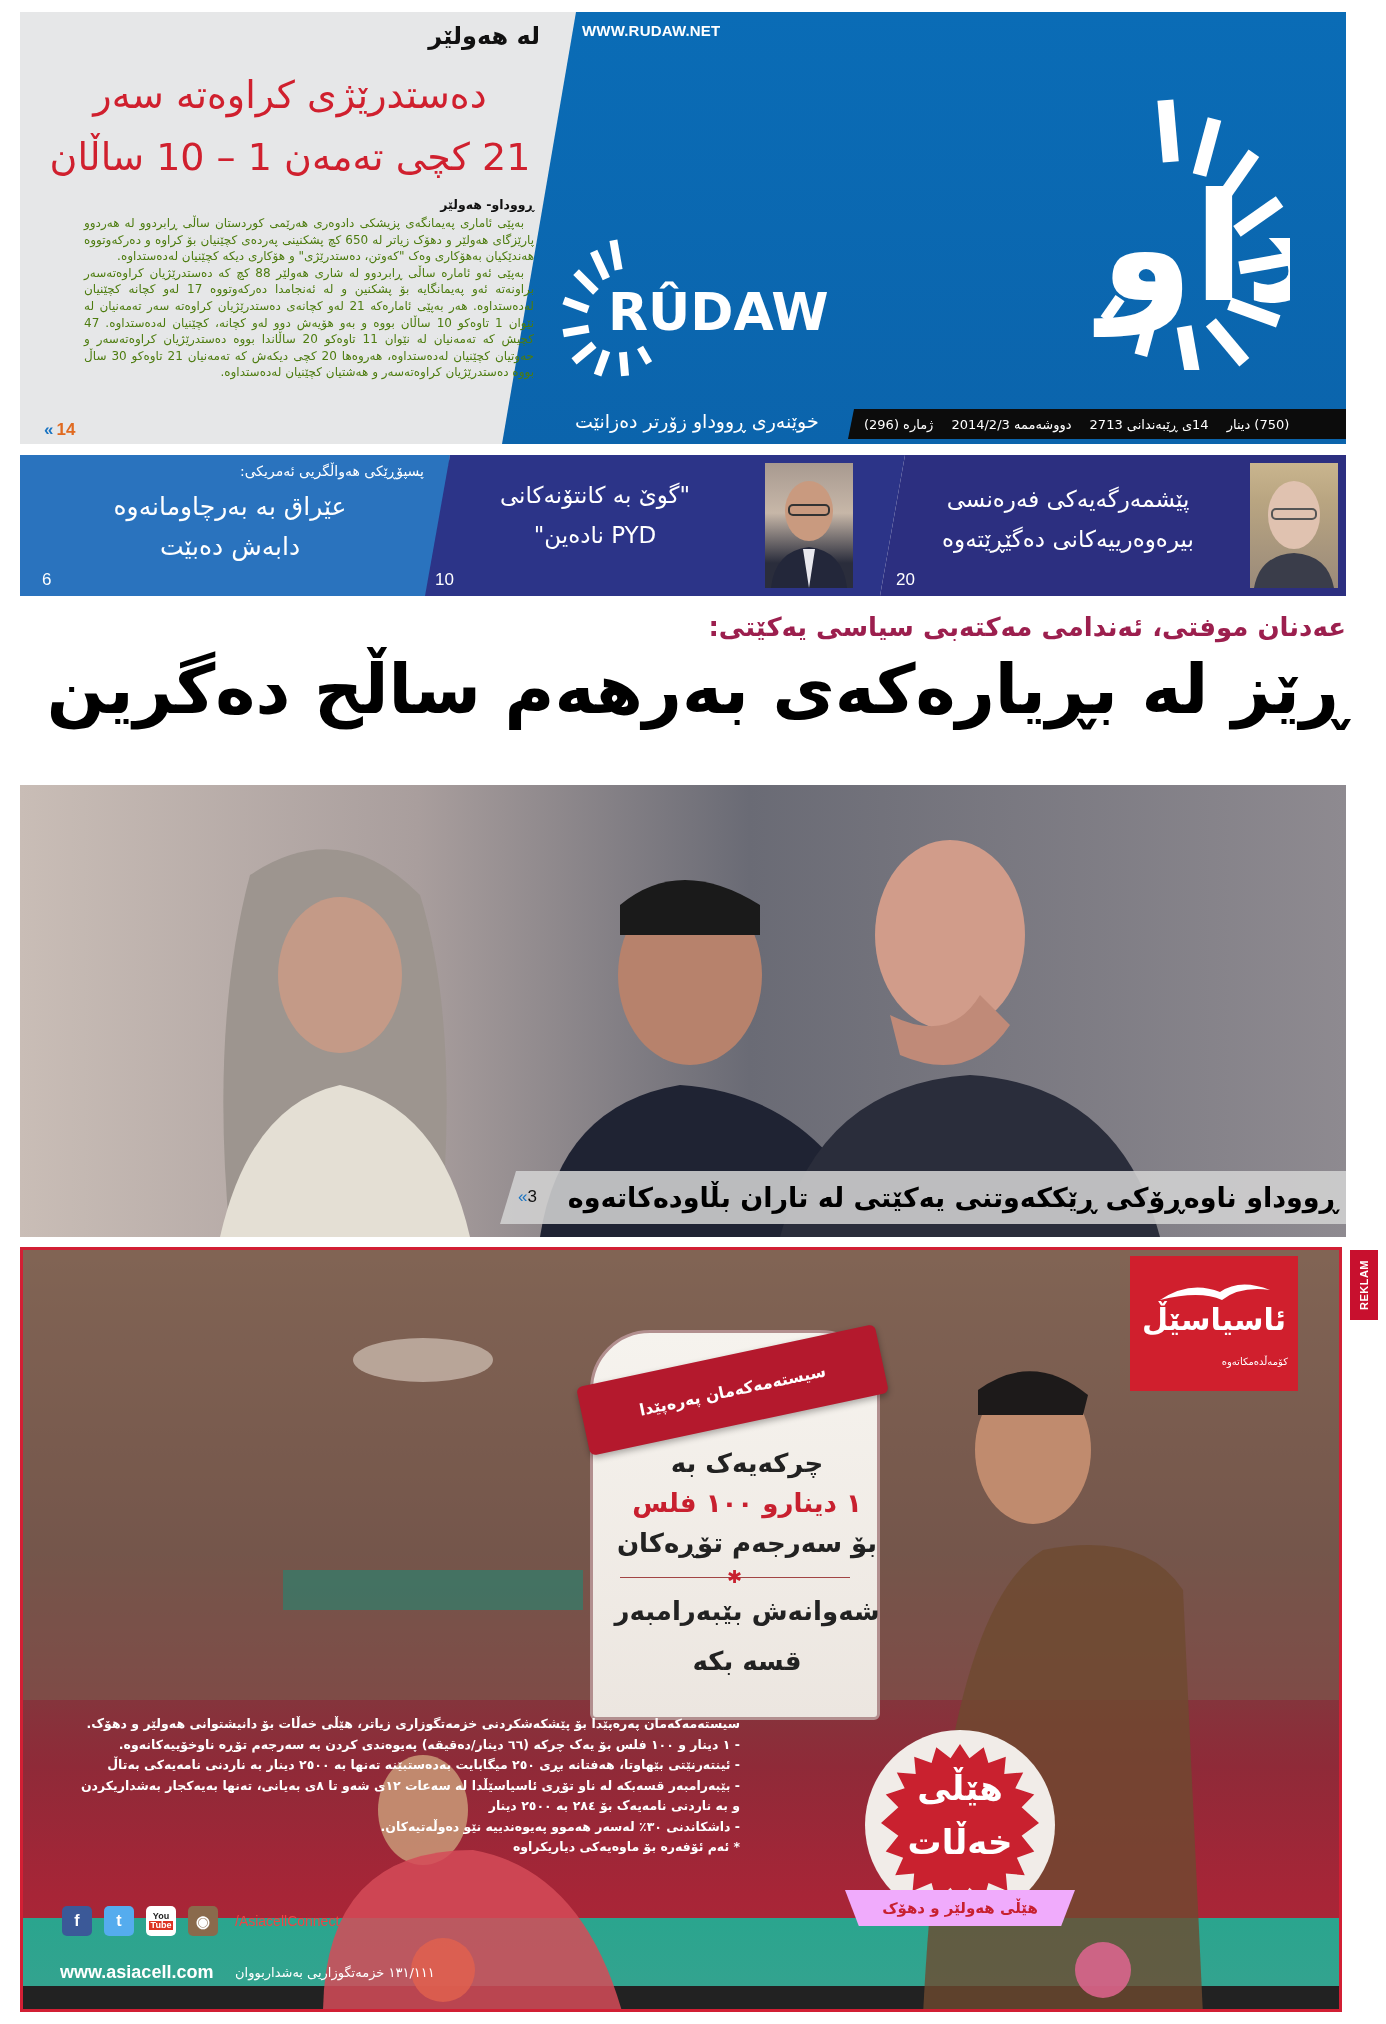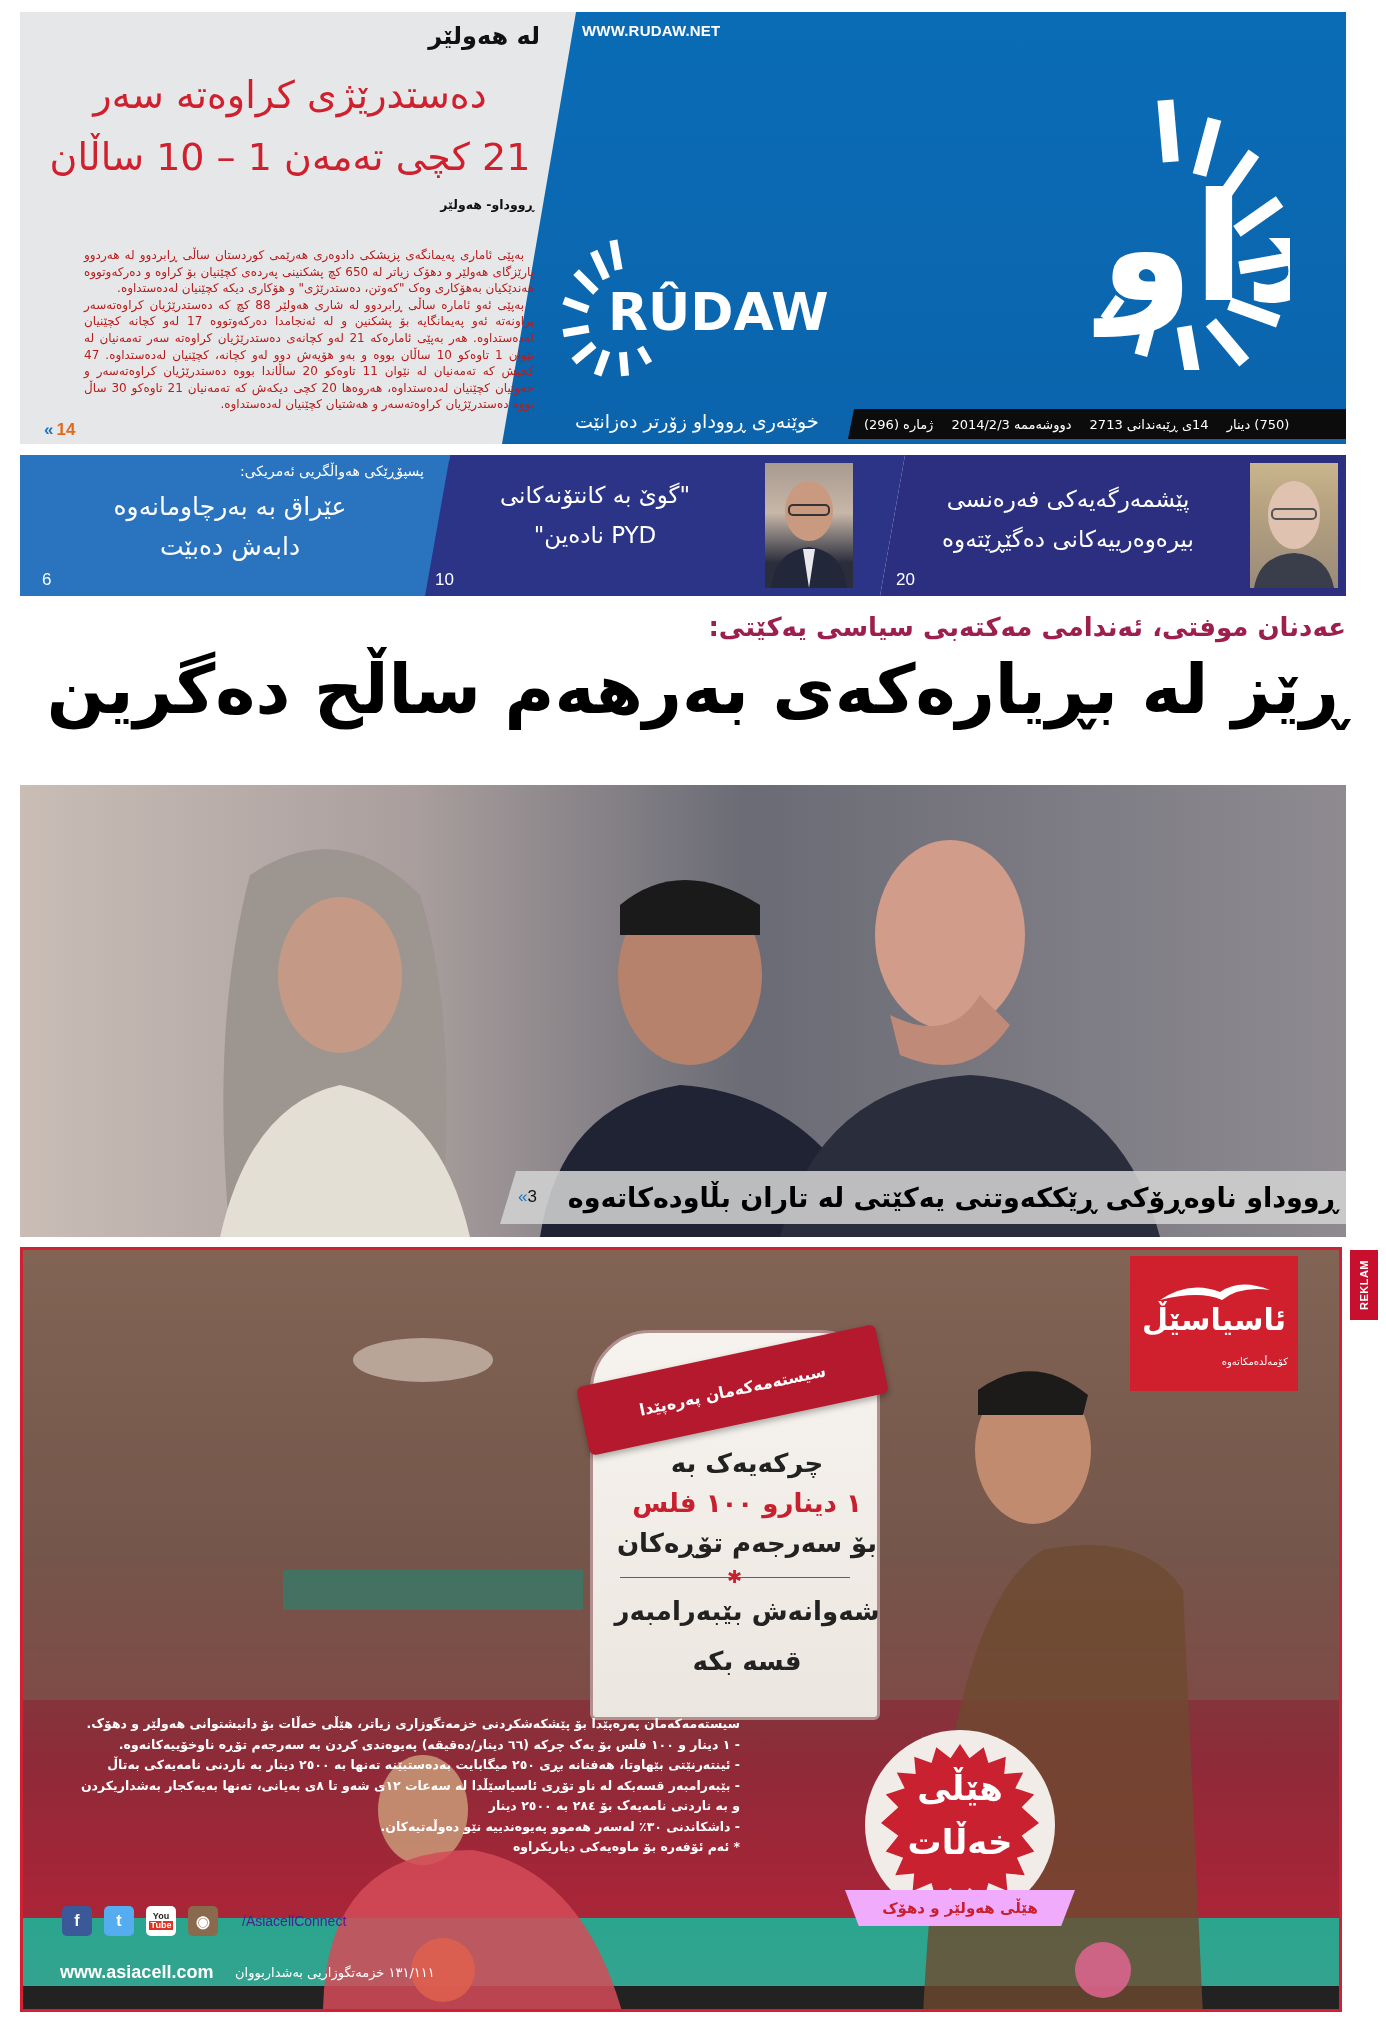--- a/index.html
+++ b/index.html
@@ -10,21 +10,21 @@
 
   
   #header { left: 20px; top: 12px; width: 1326px; height: 432px; background: #e6e7e8; overflow: hidden; }
   #header .blue { position: absolute; left: 0; top: 0; width: 100%; height: 100%;
     background: linear-gradient(180deg, #0a6cb6 0%, #0b64ac 100%);
     clip-path: polygon(556px 0, 100% 0, 100% 100%, 482px 100%); }
   #side-story { left: 40px; top: 22px; width: 500px; height: 410px; text-align: right; }
   #side-kicker { position:absolute; right: 0; top: 0; font: bold 24px "DejaVu Sans", sans-serif; color:#111; }
   #side-headline { position:absolute; right: 0; top: 42px; width: 500px; font: 38px "DejaVu Sans", sans-serif; color: #d0202e; line-height: 62px; text-align: center; }
   #side-byline { position:absolute; right: 6px; top: 175px; font: bold 12.5px "DejaVu Sans", sans-serif; color:#111; }
-  #side-body { position:absolute; right: 6px; top: 193px; width: 450px; font: 12px "DejaVu Sans", sans-serif; line-height: 16.6px; color:#b91c1c; text-align: justify; margin-top: 32px; }
+  #side-body { position:absolute; right: 6px; top: 193px; width: 450px; font: 12px "DejaVu Sans", sans-serif; line-height: 16.6px; color:#4d7c0f; text-align: justify; }
   #side-body p { text-indent: 10px; }
   #side-jump { position:absolute; left: 4px; top: 398px; font: bold 17px "Liberation Sans", sans-serif; color:#e06a20; }
   #side-jump .arr { color:#1a74c2; margin-right: 3px; }
 
   #site-url { left: 582px; top: 22px; font: bold 15px "Liberation Sans", sans-serif; color: #ffffff; letter-spacing: 0.2px; }
   #logo-ar { left: 770px; top: 70px; width: 520px; height: 300px; }
   #logo-en { left: 560px; top: 230px; width: 320px; height: 150px; }
   #tagline { left: 575px; top: 410px; font: 19px "DejaVu Sans", sans-serif; color:#fff; }
   #issue-bar { left: 848px; top: 409px; width: 498px; height: 30px; background: #0c0c0c;
     clip-path: polygon(6px 0,100% 0,100% 100%,0 100%); color:#fff; display:flex; flex-direction: row-reverse; align-items:center; gap: 18px; padding: 0 10px 0 16px; font: 13px "DejaVu Sans", sans-serif; }
@@ -70,21 +70,21 @@
   .promo-line { position:absolute; left: 612px; width: 270px; text-align:center; font: bold 26px "DejaVu Sans", sans-serif; color:#222; }
   .promo-line.red { color: #c8202f; }
   #promo-sep { left: 620px; top: 1577px; width: 230px; height: 1px; background:#a24444; }
   #promo-star { left: 727px; top: 1566px; font: 18px "DejaVu Sans", sans-serif; color:#c8202f; }
 
   #ad-body { left: 70px; top: 1714px; width: 670px; color:#fff; font: bold 12.5px "DejaVu Sans", sans-serif; line-height: 20.5px; text-align:right; }
   #ad-body div { white-space: nowrap; }
 
   #social { left: 62px; top: 1906px; display:flex; gap: 12px; align-items:center; }
   .soc { width: 30px; height: 30px; border-radius: 5px; color:#fff; display:flex; align-items:center; justify-content:center; font: bold 16px "Liberation Sans", sans-serif; }
-  #social-handle { font: 14px "Liberation Sans", sans-serif; color:#4c1d95; margin-left: 12px; }
+  #social-handle { font: 14px "Liberation Sans", sans-serif; color:#ef4444; margin-left: 5px; }
 
   #ad-footer-url { left: 60px; top: 1962px; font: bold 18px "Liberation Sans", sans-serif; color: #fff; }
   #ad-footer-service { left: 235px; top: 1965px; font: 13px "DejaVu Sans", sans-serif; color:#fff; }
 
   #badge { left: 845px; top: 1730px; width: 220px; height: 200px; }
   #badge .circle { position:absolute; left: 20px; top: 0; width: 190px; height: 190px; border-radius: 50%; background:#f1ece8; }
   #badge .burst { position:absolute; left: 36px; top: 14px; width: 158px; height: 158px; background:#c9212f;
     clip-path: polygon(50% 0%,56% 9%,65% 2%,68% 12%,79% 8%,78% 19%,90% 18%,85% 28%,97% 32%,89% 40%,100% 50%,89% 58%,97% 68%,86% 72%,91% 83%,79% 82%,80% 93%,68% 88%,65% 99%,56% 91%,50% 100%,44% 91%,35% 99%,32% 88%,20% 93%,21% 82%,9% 83%,14% 72%,3% 68%,11% 58%,0% 50%,11% 40%,3% 32%,15% 28%,10% 18%,22% 19%,21% 8%,32% 12%,35% 2%,44% 9%); }
   #badge .l1, #badge .l2 { position:absolute; left: 36px; width: 158px; text-align:center; color:#fff; font: bold 34px "DejaVu Sans", sans-serif; }
   #badge .l1 { top: 38px; } #badge .l2 { top: 92px; }

